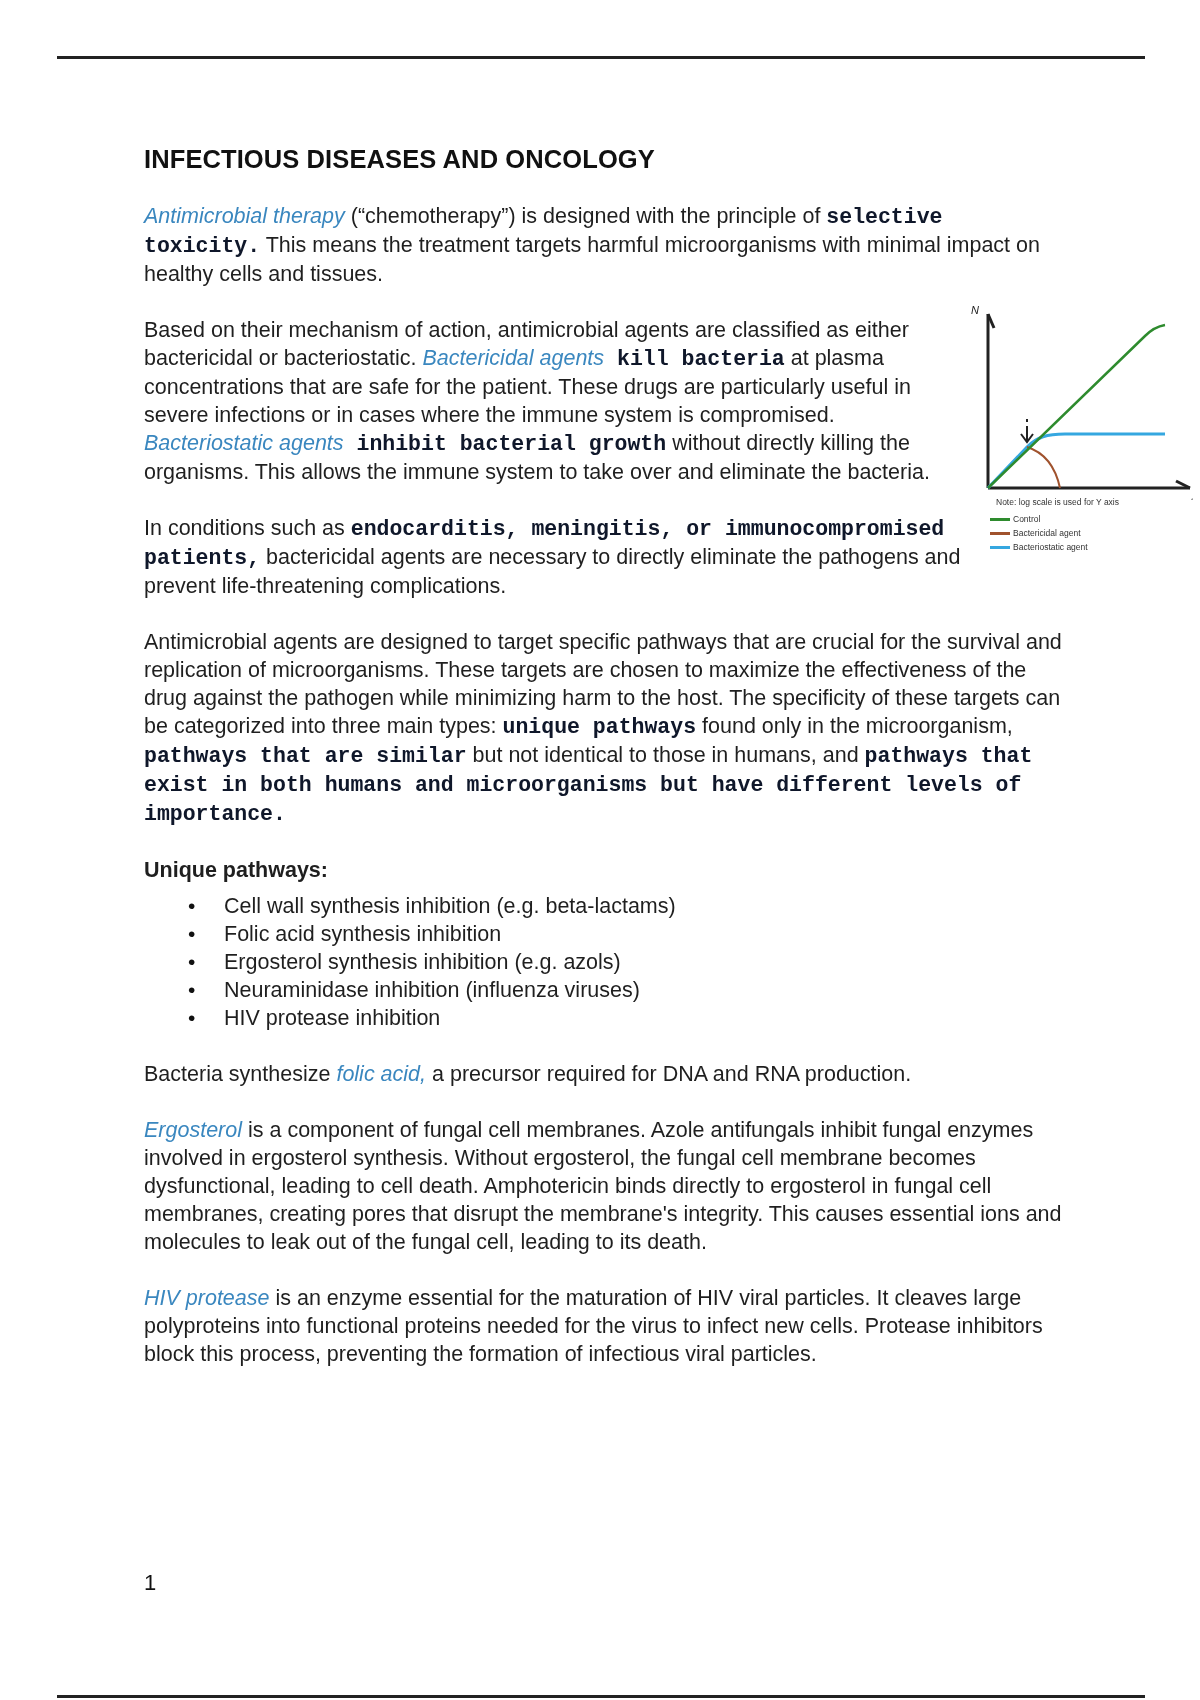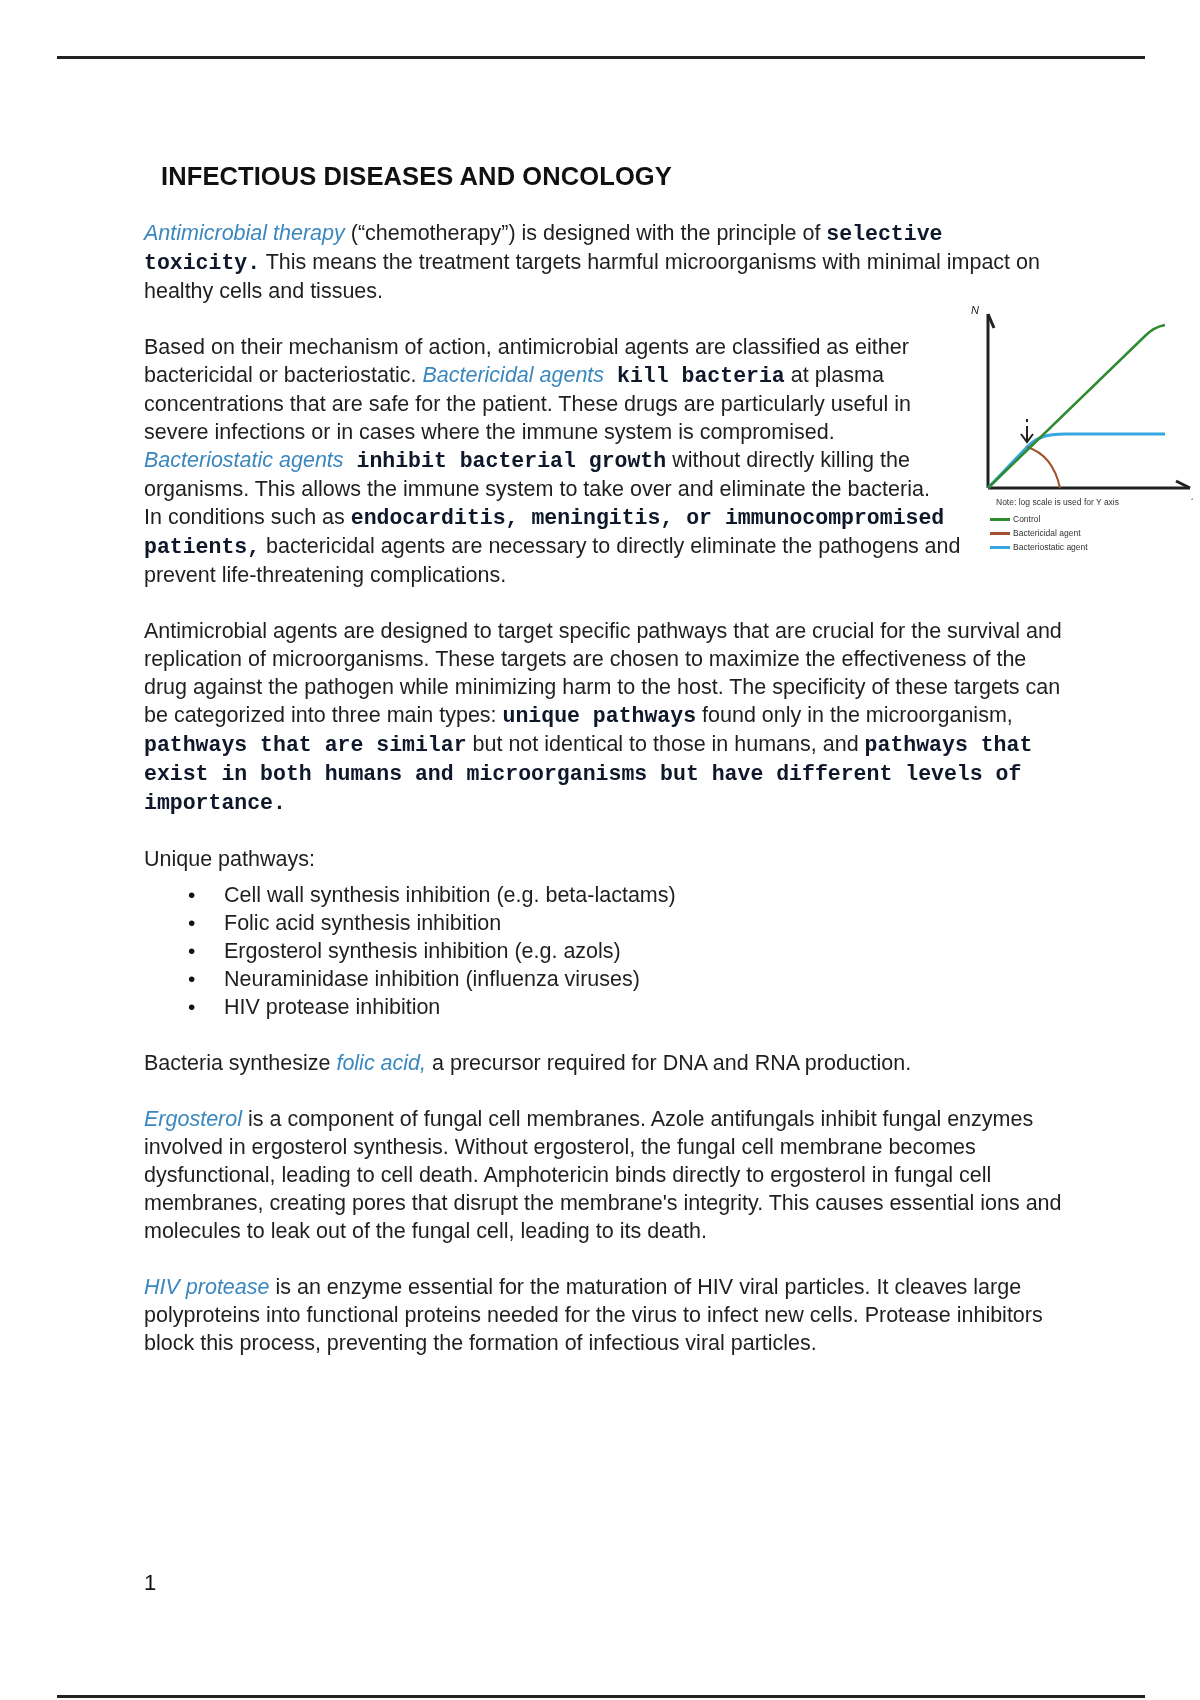--- a/index.html
+++ b/index.html
@@ -2,27 +2,27 @@
 <html><head>
 <meta charset="utf-8">
 <style>
   html, body { margin: 0; padding: 0; background: #ffffff; }
   body { width: 1200px; height: 1700px; position: relative; overflow: hidden;
          font-family: "Liberation Sans", sans-serif; color: #1f1f1f; }
   .rule { position: absolute; left: 57px; width: 1088px; height: 3px; background: #222; }
   .rule.top { top: 56px; }
   .rule.bottom { top: 1695px; }
   .content { position: absolute; left: 144px; top: 142px; width: 940px; }
-  h1 { margin: 17px; font-size: 25.5px; font-weight: bold; color: #111; letter-spacing: 0.1px; line-height: 34px; }
+  h1 { margin: 0; font-size: 25.5px; font-weight: bold; color: #111; letter-spacing: 0.1px; line-height: 34px; }
   p { margin: 0; font-size: 21.5px; line-height: 28px; }
   .p1 { margin-top: 26px; width: 900px; }
   .p2 { margin-top: 28px; width: 810px; }
-  .p3 { width: 860px; }
+  .p3 { margin-top: 28px; width: 860px; }
   .p4 { margin-top: 28px; width: 930px; }
-  .section-label { margin-top: 28px; font-weight: normal; font-size: 21.5px; line-height: 28px; }
+  .section-label { margin-top: 28px; font-weight: bold; font-size: 21.5px; line-height: 28px; }
   ul { margin: 8px; padding: 0; list-style: none; }
   ul li { position: relative; padding-left: 72px; font-size: 21.5px; line-height: 28px; }
   ul li::before { content: "\2022"; position: absolute; left: 36px; top: 0; font-size: 21px; color: #111; }
   .p5 { margin-top: 28px; }
   .p6 { margin-top: 28px; width: 920px; }
   .p7 { margin-top: 28px; width: 910px; }
   .link { color: #3a87bf; font-style: italic; }
   b { color: #0f172a; font-family: Liberation Mono, monospace; }
   .page-num { position: absolute; left: 144px; top: 1570px; font-size: 22px; color: #111; }
   .figure { position: absolute; left: 965px; top: 300px; width: 235px; height: 265px; }

